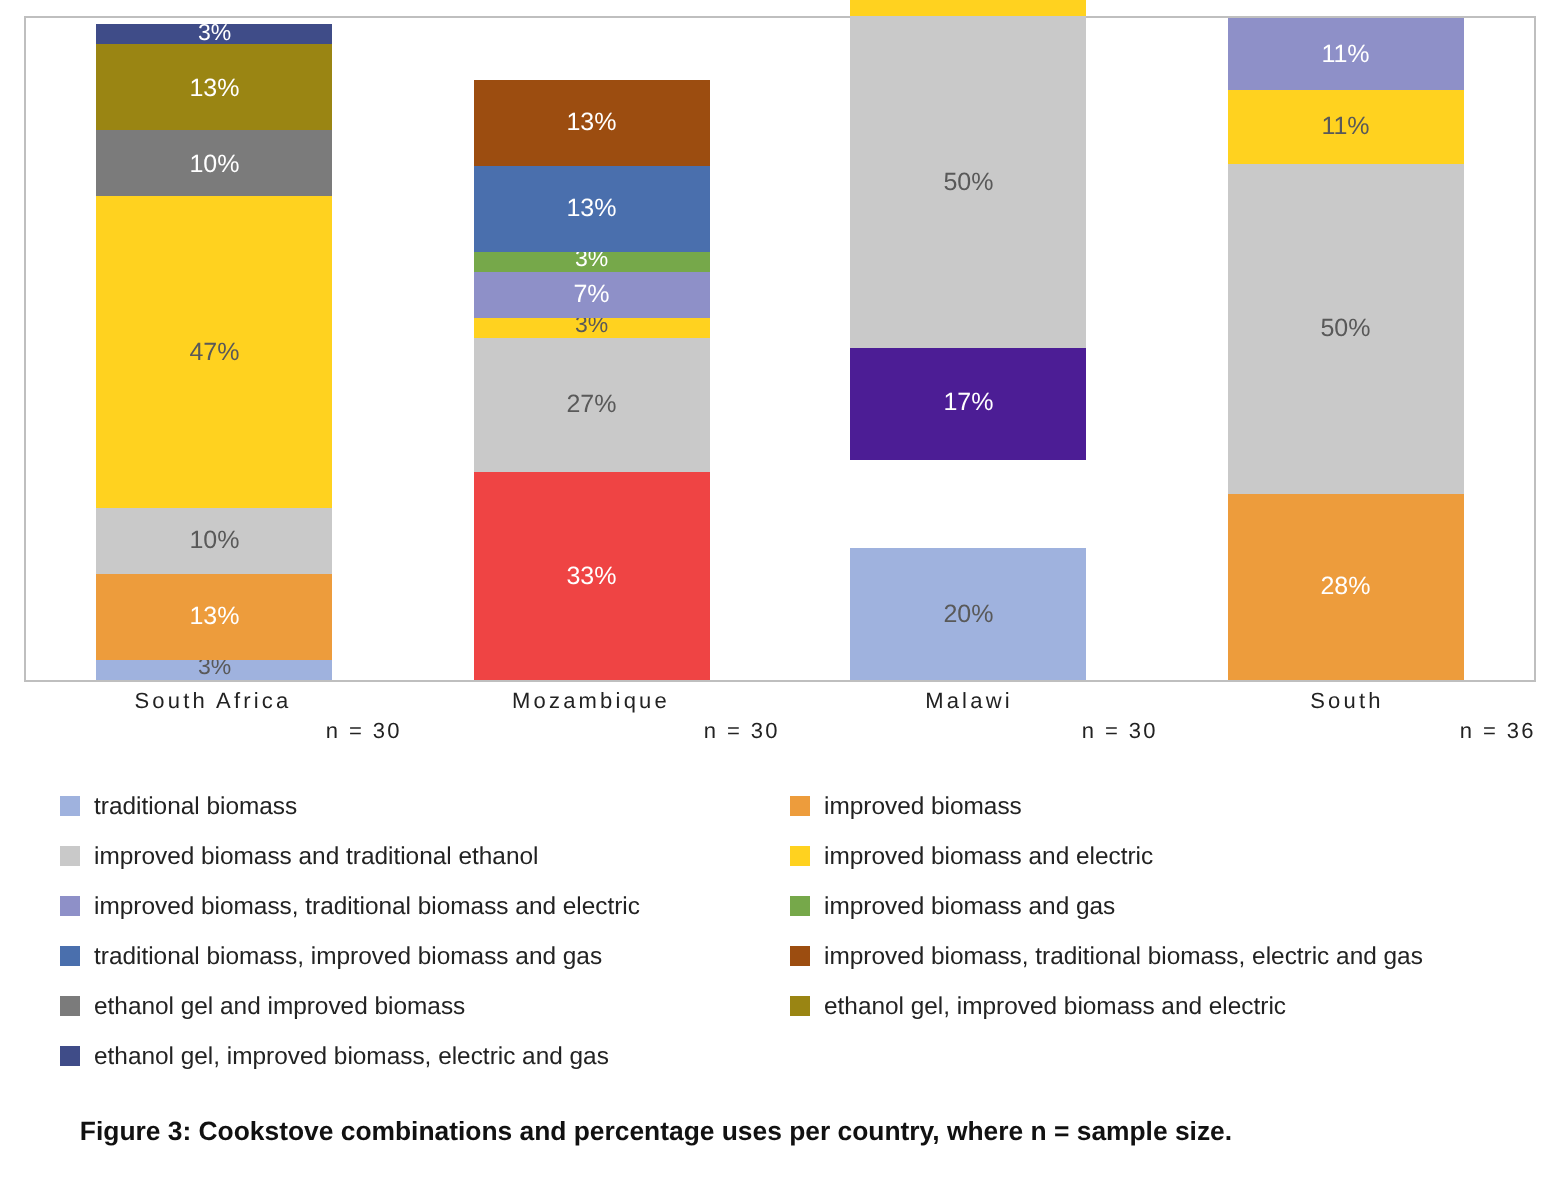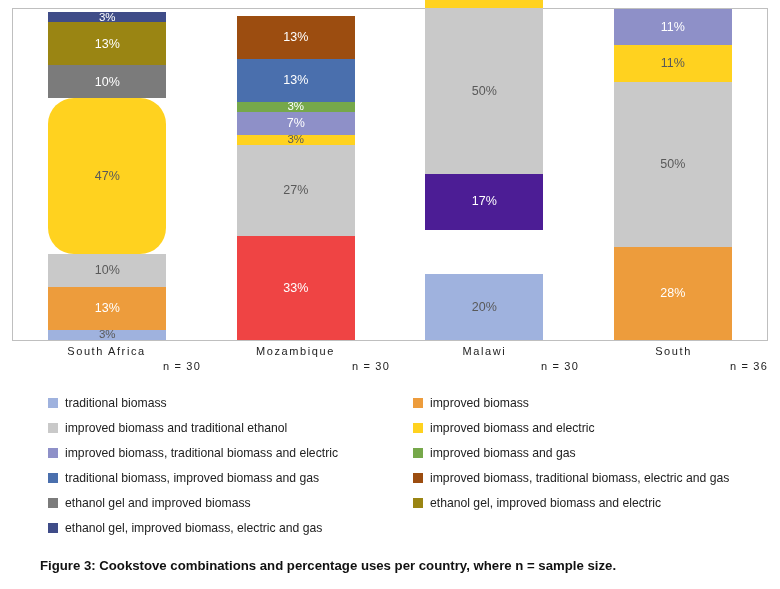--- a/index.html
+++ b/index.html
@@ -87,21 +87,21 @@
     display: block;
     margin-bottom: 3px;
   }
   .axis-item .n {
     letter-spacing: 1.2px;
     display: block;
     text-align: right;
   }
   .legend {
     position: absolute;
-    left: 48px;
+    left: 30px;
     top: 396px;
     width: 730px;
     display: flex;
     flex-wrap: wrap;
   }
   .legend-item {
     width: 50%;
     display: flex;
     align-items: center;
     margin-bottom: 11px;
@@ -136,21 +136,21 @@
           <div class="bar">
             <div class="seg" style="background: rgb(63, 76, 136); height: 9.93px;">
               <span style="font-size: 11.5px;">3%</span>
             </div>
             <div class="seg" style="background: rgb(154, 133, 19); height: 43.03px;">
               <span>13%</span>
             </div>
             <div class="seg" style="background: rgb(123, 123, 123); height: 33.1px;">
               <span>10%</span>
             </div>
-            <div class="seg dark-label" style="background: rgb(255, 210, 31); height: 155.57px; border-radius: 26px;">
+            <div class="seg dark-label" style="background: rgb(255, 210, 31); height: 155.57px;">
               <span>47%</span>
             </div>
             <div class="seg dark-label" style="background: rgb(201, 201, 201); height: 33.1px;">
               <span>10%</span>
             </div>
             <div class="seg" style="background: rgb(237, 156, 60); height: 43.03px;">
               <span>13%</span>
             </div>
             <div class="seg dark-label" style="background: rgb(159, 178, 222); height: 9.93px;">
               <span style="font-size: 11.5px;">3%</span>
@@ -167,21 +167,21 @@
             </div>
             <div class="seg" style="background: rgb(118, 168, 74); height: 9.93px;">
               <span style="font-size: 11.5px;">3%</span>
             </div>
             <div class="seg" style="background: rgb(142, 144, 200); height: 23.17px;">
               <span>7%</span>
             </div>
             <div class="seg dark-label" style="background: rgb(255, 210, 31); height: 9.93px;">
               <span style="font-size: 11.5px;">3%</span>
             </div>
-            <div class="seg dark-label" style="background: rgb(201, 201, 201); height: 91px;">
+            <div class="seg dark-label" style="background: rgb(201, 201, 201); height: 67px;">
               <span>27%</span>
             </div>
             <div class="seg" style="background: #ef4444; height: 104px;">
               <span>33%</span>
             </div>
           </div>
         </div>
         <div class="col">
           <div class="bar">
             <div class="seg" style="background: rgb(142, 144, 200); height: 9.93px;">

